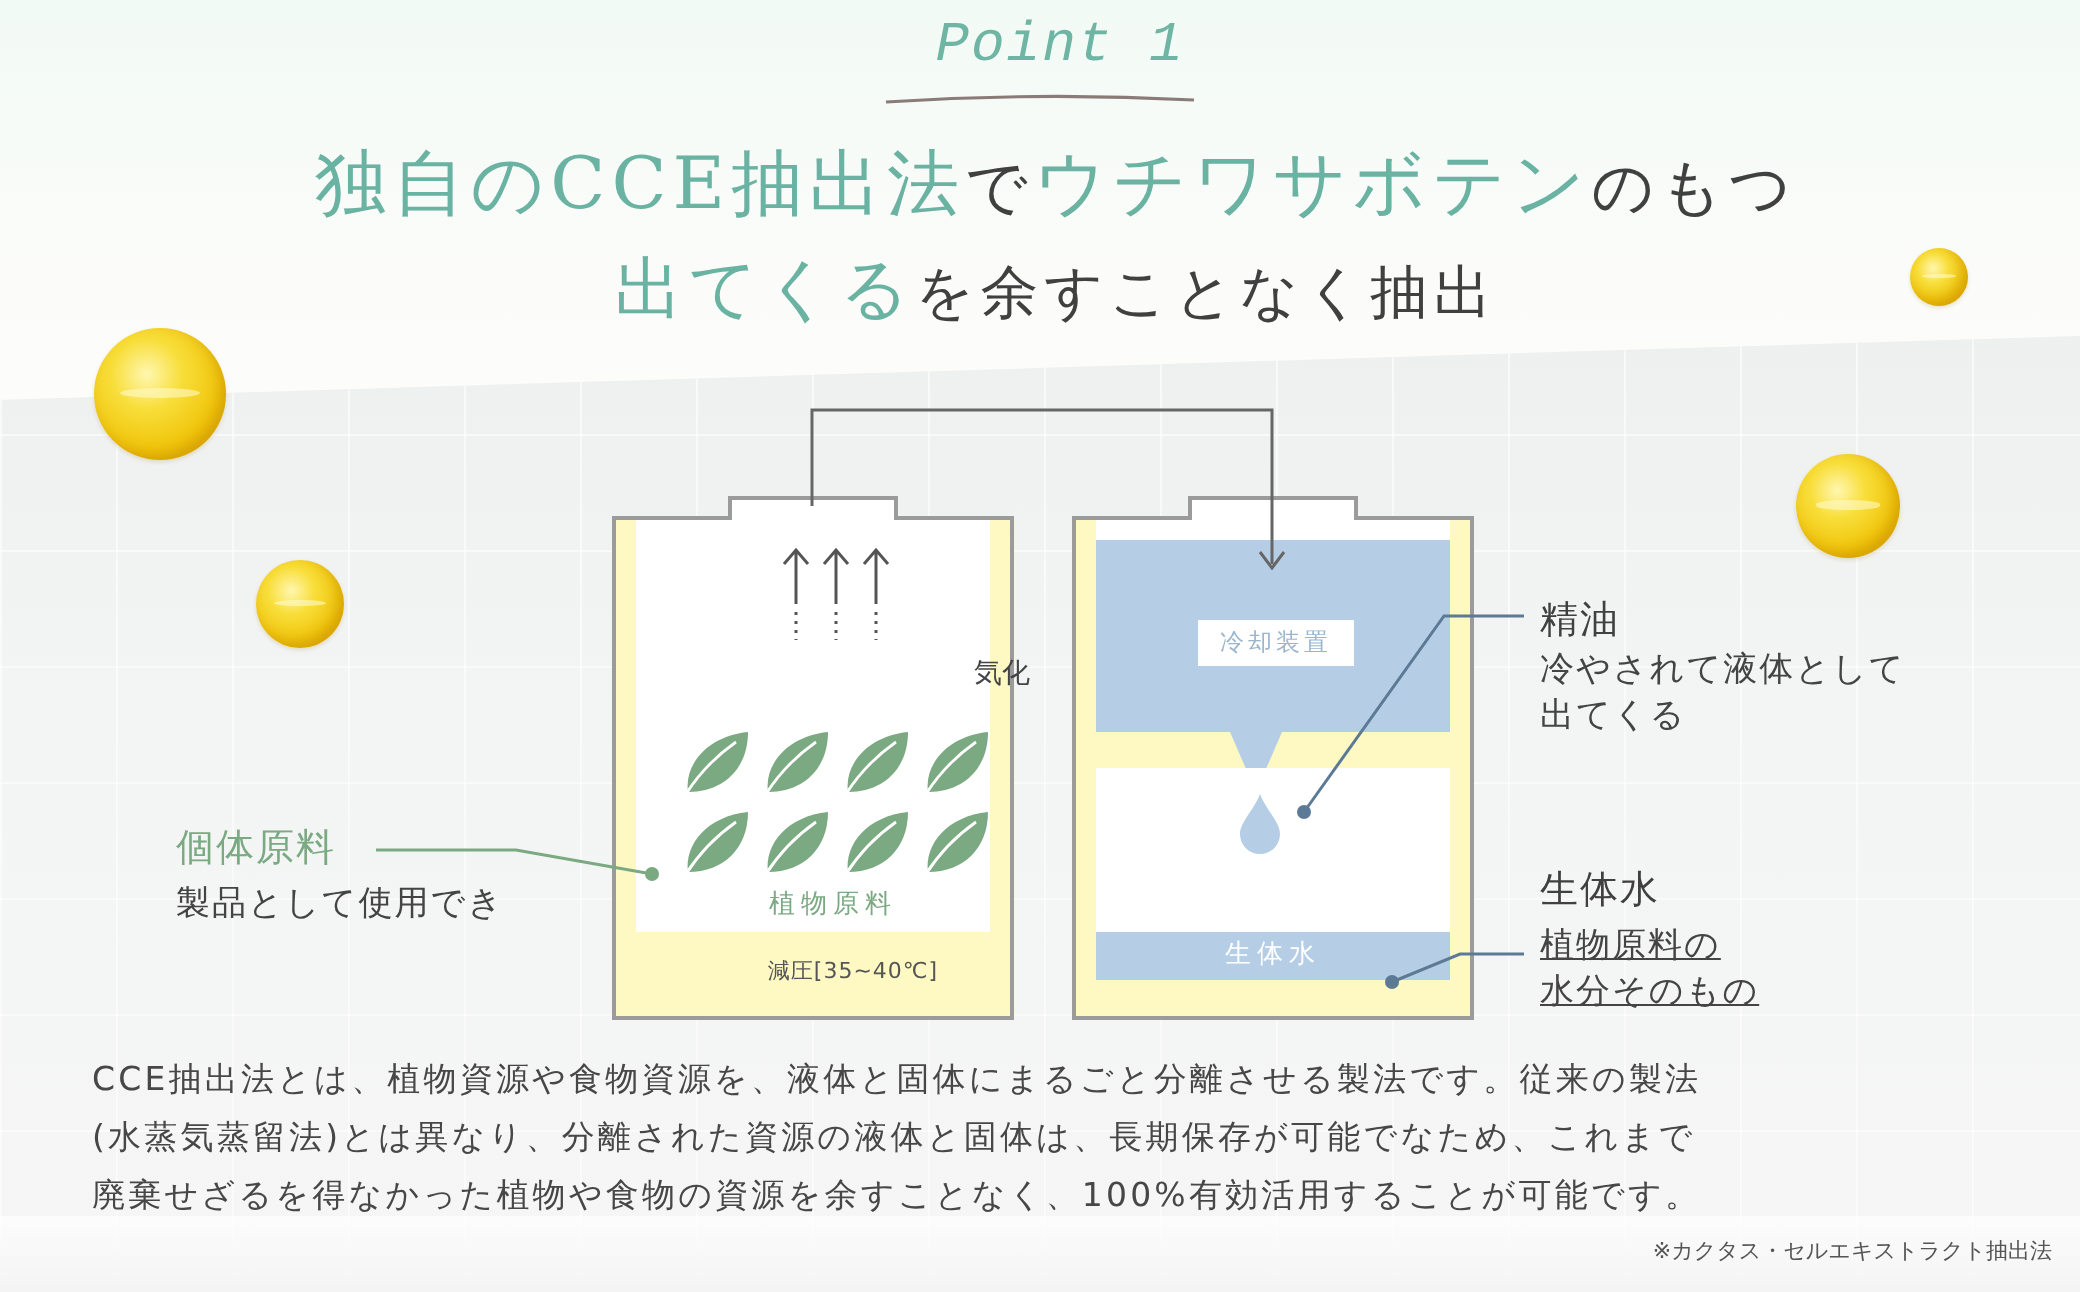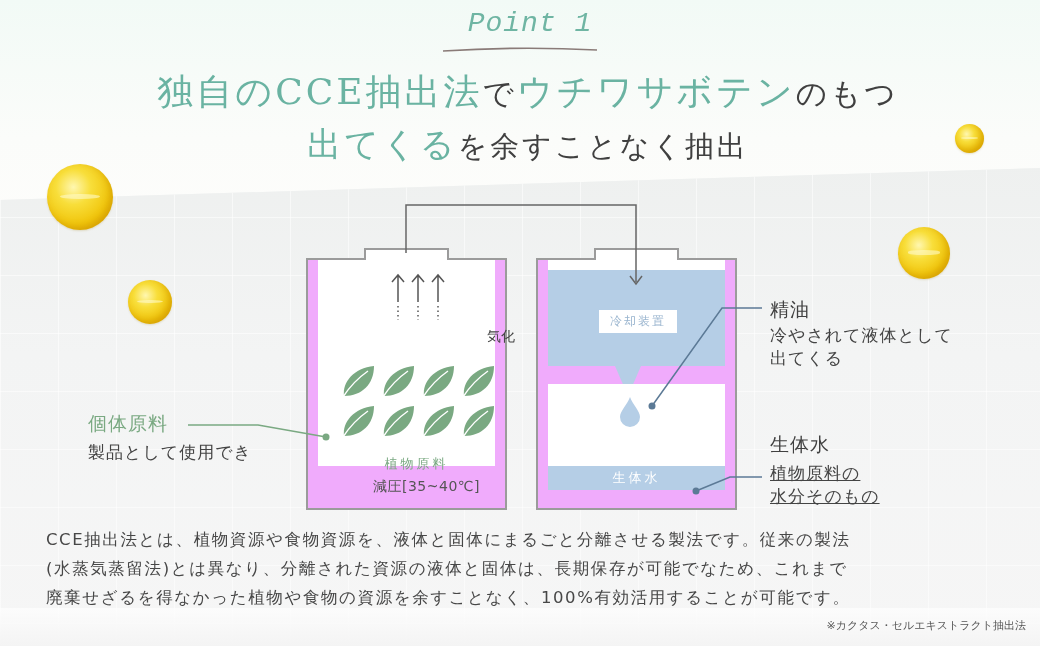--- a/index.html
+++ b/index.html
@@ -57,51 +57,51 @@
   }
   .bubble::after {
     content: ""; position: absolute; left: 20%; top: 45%; width: 60%; height: 8%;
     background: rgba(255,250,200,0.6); border-radius: 50%;
   }
 
   
   .diagram { position: absolute; left: 0; top: 0; width: 1040px; height: 646px; }
 
   .vessel {
-    position: absolute; background: #f0abfc; border: 2px solid #9b9b9b;
+    position: absolute; background: #fef9c3; border: 2px solid #9b9b9b;
   }
   .vessel-left { left: 306px; top: 258px; width: 201px; height: 252px; }
   .vessel-right { left: 536px; top: 258px; width: 201px; height: 252px; }
   .neck {
     position: absolute; top: -12px; left: 56px; width: 85px; height: 14px;
     background: #fff; border: 2px solid #9b9b9b; border-bottom: none;
   }
   .inner-white {
     position: absolute; background: #fff;
   }
   .left-inner { left: 10px; top: 0; width: 177px; height: 206px; }
   .pressure-label {
     position: absolute; left: 0; top: 218px; width: 237px; text-align: center;
-    font-size: 14px; color: #555; letter-spacing: 0.5px;
+    font-size: 11px; color: #555; letter-spacing: 0.5px;
   }
   .arrows {
     position: absolute; left: 70px; top: 12px; width: 60px; height: 50px;
   }
   .vapor-label {
     position: absolute; left: 0; top: 68px; width: 197px; text-align: right;
     font-size: 14px; color: #444; padding-left: 40px;
   }
   .leaves {
     position: absolute; left: 22px; top: 104px; width: 160px; height: 80px;
     display: grid; grid-template-columns: repeat(4, 40px); grid-template-rows: 40px 40px;
   }
   .leaf { width: 36px; height: 34px; }
   .material-label {
     position: absolute; left: 0; top: 183px; width: 197px; text-align: center;
-    font-size: 13px; color: #7aa982; letter-spacing: 3px; margin-top: 12px;
+    font-size: 13px; color: #7aa982; letter-spacing: 3px;
   }
 
   .cooler {
     position: absolute; left: 10px; top: 10px; width: 177px; height: 96px;
     background: #b5cee6;
   }
   .cooler-tag {
     position: absolute; left: 51px; top: 40px; width: 78px; height: 23px;
     background: #fff; color: #9ab5cf; font-size: 12px; text-align: center; line-height: 23px;
     letter-spacing: 2px;

